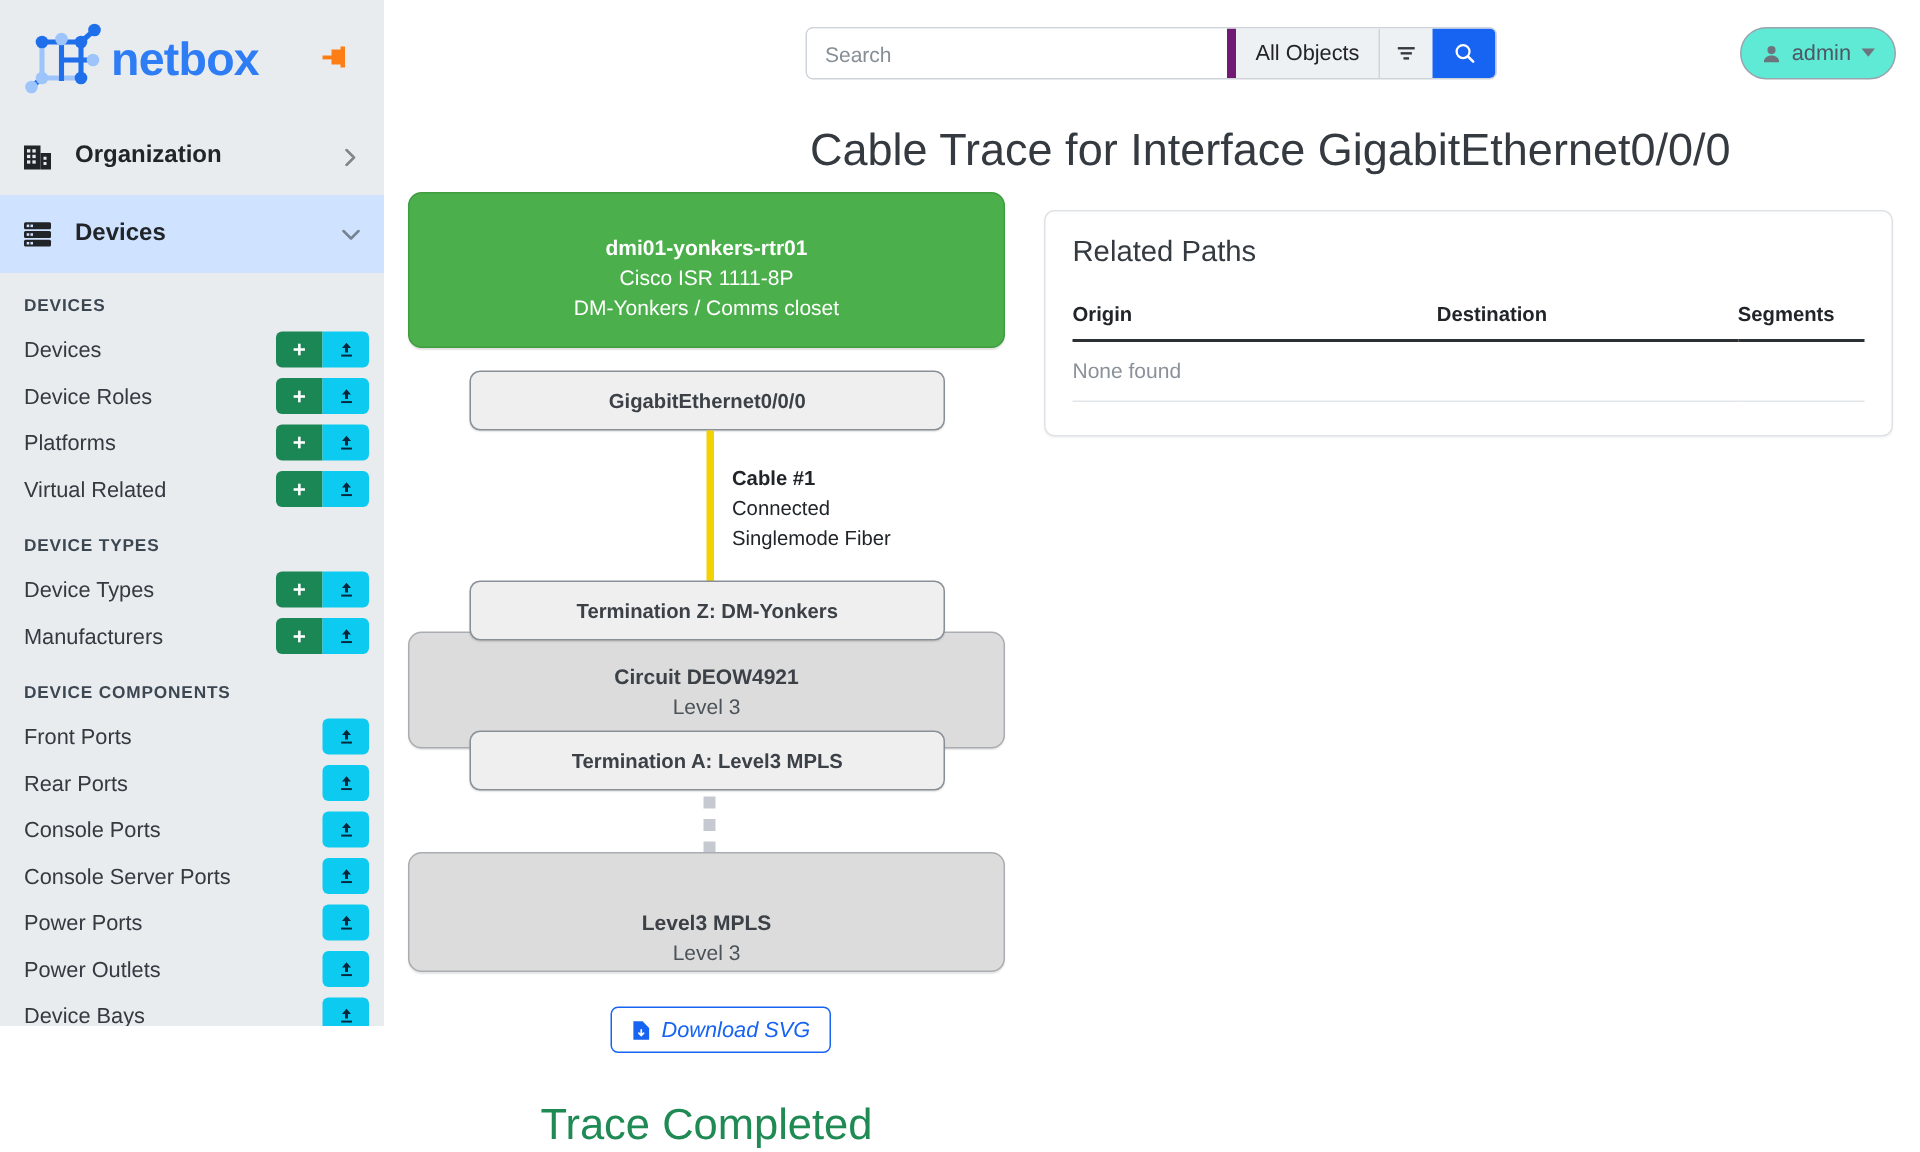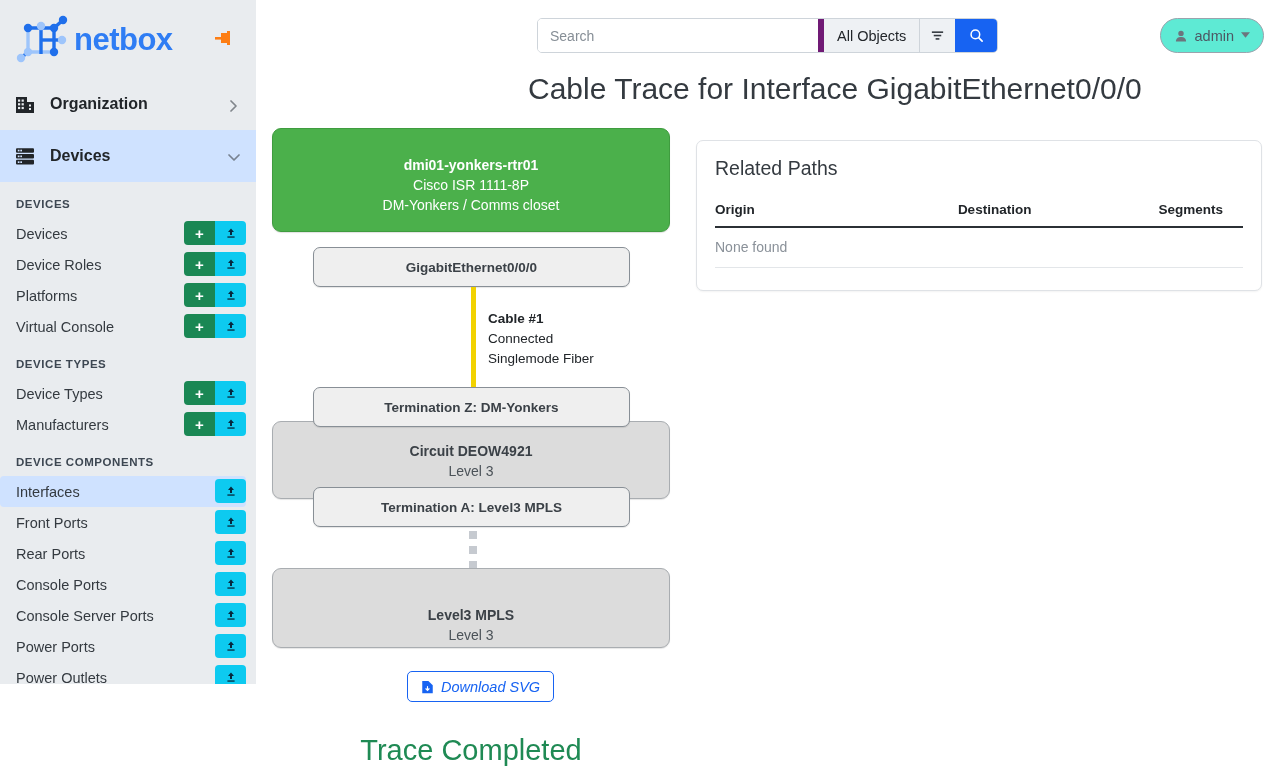--- a/index.html
+++ b/index.html
@@ -112,21 +112,21 @@
   .user-btn {
     position: absolute; right: 16px; top: 18px;
     display: flex; align-items: center; gap: 7px;
     height: 35px; padding: 0 13px;
     border: 1px solid #9aa3ad; border-radius: 18px;
     background: #5eead4; color: #4d5864; font-size: 14.5px; cursor: pointer;
   }
 
   .page-title {
     font-size: 30px; font-weight: 400; color: #343a40;
-    padding: 0 0 0 16px; margin: 0;
+    padding: 0 0 0 16px; margin: 12px;
     position: absolute; left: 256px; top: 72px;
   }
 
   .content { position: absolute; left: 0; top: 122px; right: 0; bottom: 0; }
 
   
   .trace-col { position: absolute; left: 16px; top: 0; width: 414px; }
 
   .node-box {
     border-radius: 9px; border: 1px solid #6c757d;
@@ -320,21 +320,21 @@
             <span class="mini-btn mini-add">+</span>
             <span class="mini-btn mini-imp">
               <svg viewBox="0 0 12 12">
                 <path d="M6 1.5 L9 5 H7 V8 H5 V5 H3 Z" fill="#06283d"></path>
                 <rect x="2.4" y="9.4" width="7.2" height="1.3" fill="#06283d"></rect>
               </svg>
             </span>
           </span>
         </div>
         <div class="nav-item">
-          <span class="nlabel">Virtual Console</span>
+          <span class="nlabel">Virtual Related</span>
           <span class="btn-pair">
             <span class="mini-btn mini-add">+</span>
             <span class="mini-btn mini-imp">
               <svg viewBox="0 0 12 12">
                 <path d="M6 1.5 L9 5 H7 V8 H5 V5 H3 Z" fill="#06283d"></path>
                 <rect x="2.4" y="9.4" width="7.2" height="1.3" fill="#06283d"></rect>
               </svg>
             </span>
           </span>
         </div>
@@ -357,31 +357,20 @@
             <span class="mini-btn mini-add">+</span>
             <span class="mini-btn mini-imp">
               <svg viewBox="0 0 12 12">
                 <path d="M6 1.5 L9 5 H7 V8 H5 V5 H3 Z" fill="#06283d"></path>
                 <rect x="2.4" y="9.4" width="7.2" height="1.3" fill="#06283d"></rect>
               </svg>
             </span>
           </span>
         </div>
         <div class="group-title">DEVICE COMPONENTS</div>
-        <div class="nav-item selected">
-          <span class="nlabel">Interfaces</span>
-          <span class="btn-pair">
-            <span class="mini-btn mini-imp solo">
-              <svg viewBox="0 0 12 12">
-                <path d="M6 1.5 L9 5 H7 V8 H5 V5 H3 Z" fill="#06283d"></path>
-                <rect x="2.4" y="9.4" width="7.2" height="1.3" fill="#06283d"></rect>
-              </svg>
-            </span>
-          </span>
-        </div>
         <div class="nav-item">
           <span class="nlabel">Front Ports</span>
           <span class="btn-pair">
             <span class="mini-btn mini-imp solo">
               <svg viewBox="0 0 12 12">
                 <path d="M6 1.5 L9 5 H7 V8 H5 V5 H3 Z" fill="#06283d"></path>
                 <rect x="2.4" y="9.4" width="7.2" height="1.3" fill="#06283d"></rect>
               </svg>
             </span>
           </span>

